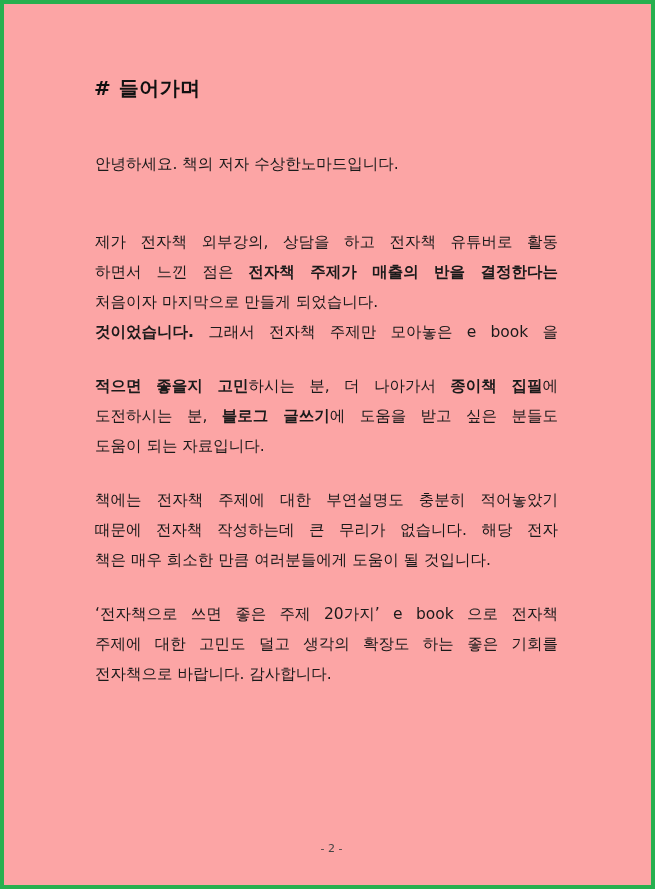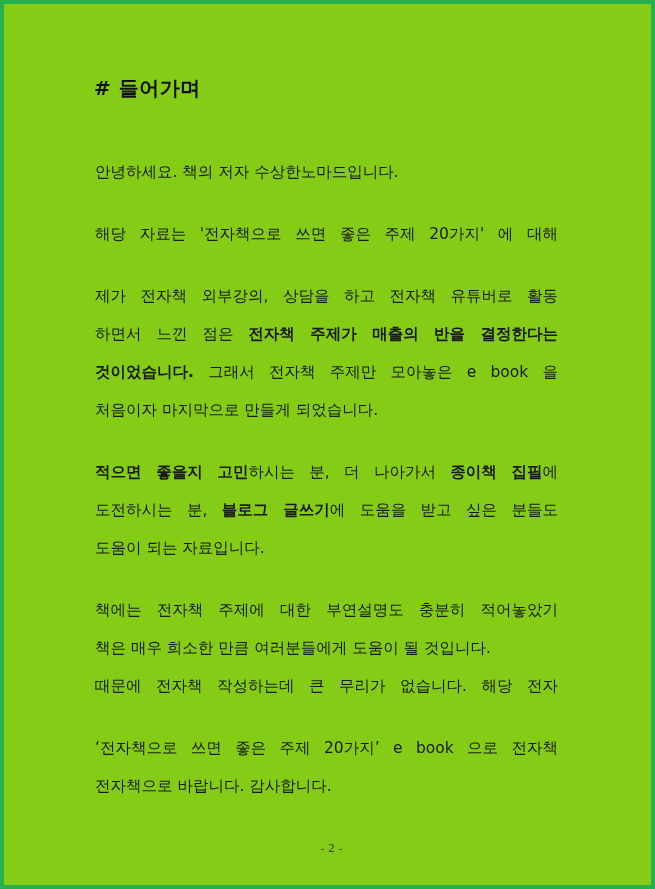--- a/index.html
+++ b/index.html
@@ -1,39 +1,38 @@
 <!DOCTYPE html>
 <html><head>
 <meta charset="utf-8">
 <style>
   html, body { margin: 0; padding: 0; background: #ffffff; }
   body { width: 655px; height: 889px; overflow: hidden; position: relative; }
   .page {
     position: absolute; left: 0; top: 0;
     width: 655px; height: 889px; box-sizing: border-box;
     border: 4px solid #27b04f;
-    background: #84cc16;
+    background: #fca5a5;
   }
   .heading {
     position: absolute; left: 90px; top: 71px;
     font-family: "DejaVu Sans", sans-serif;
     font-weight: bold; font-size: 20px; color: #111111;
     letter-spacing: 0.5px;
   }
   .body-text {
     position: absolute; left: 91px; top: 147px; width: 463px;
     font-family: "DejaVu Sans", sans-serif;
     font-size: 15.5px; color: #1a1a1a;
   }
   .line {
     height: 30px; line-height: 26px;
     white-space: nowrap;
     text-align: justify; text-align-last: justify;
     overflow: visible;
-    margin-top: 8px;
   }
   .line.last { text-align-last: left; }
   .gap { height: 24px; }
   .b { font-weight: bold; }
   .page-number {
     position: absolute; left: 0; width: 655px; top: 838px;
     text-align: center;
     font-family: "DejaVu Sans", sans-serif;
     font-size: 11px; color: #444444;
   }
@@ -42,41 +41,41 @@
 <body>
 
 <div class="page">
   <div class="heading"># 들어가며</div>
   <div class="body-text" id="body-text">
       <div class="paragraph">
         <div class="line last"><span>안녕하세요. 책의 저자 수상한노마드입니다.</span></div>
       </div>
       <div class="gap"></div>
       <div class="paragraph">
-        <div class="line"><span>해당 자료는 '전자책으로 쓰면 좋은 주제 20가지' 에 대해</span></div>
       </div>
       <div class="gap"></div>
       <div class="paragraph">
         <div class="line"><span>제가 전자책 외부강의, 상담을 하고 전자책 유튜버로 활동</span></div>
         <div class="line"><span>하면서 느낀 점은 </span><span class="b">전자책 주제가 매출의 반을 결정한다는</span></div>
+        <div class="line last"><span>처음이자 마지막으로 만들게 되었습니다.</span></div>
         <div class="line"><span class="b">것이었습니다.</span><span> 그래서 전자책 주제만 모아놓은 e book 을</span></div>
-        <div class="line last"><span>처음이자 마지막으로 만들게 되었습니다.</span></div>
       </div>
       <div class="gap"></div>
       <div class="paragraph">
         <div class="line"><span class="b">적으면 좋을지 고민</span><span>하시는 분, 더 나아가서 </span><span class="b">종이책 집필</span><span>에</span></div>
         <div class="line"><span>도전하시는 분, </span><span class="b">블로그 글쓰기</span><span>에 도움을 받고 싶은 분들도</span></div>
         <div class="line last"><span>도움이 되는 자료입니다.</span></div>
       </div>
       <div class="gap"></div>
       <div class="paragraph">
         <div class="line"><span>책에는 전자책 주제에 대한 부연설명도 충분히 적어놓았기</span></div>
+        <div class="line"><span>때문에 전자책 작성하는데 큰 무리가 없습니다. 해당 전자</span></div>
         <div class="line last"><span>책은 매우 희소한 만큼 여러분들에게 도움이 될 것입니다.</span></div>
-        <div class="line"><span>때문에 전자책 작성하는데 큰 무리가 없습니다. 해당 전자</span></div>
       </div>
       <div class="gap"></div>
       <div class="paragraph">
         <div class="line"><span>‘전자책으로 쓰면 좋은 주제 20가지’ e book 으로 전자책</span></div>
+        <div class="line"><span>주제에 대한 고민도 덜고 생각의 확장도 하는 좋은 기회를</span></div>
         <div class="line last"><span>전자책으로 바랍니다. 감사합니다.</span></div>
       </div>
     </div>
   <div class="page-number">- 2 -</div>
 </div>
 
 </body></html>

